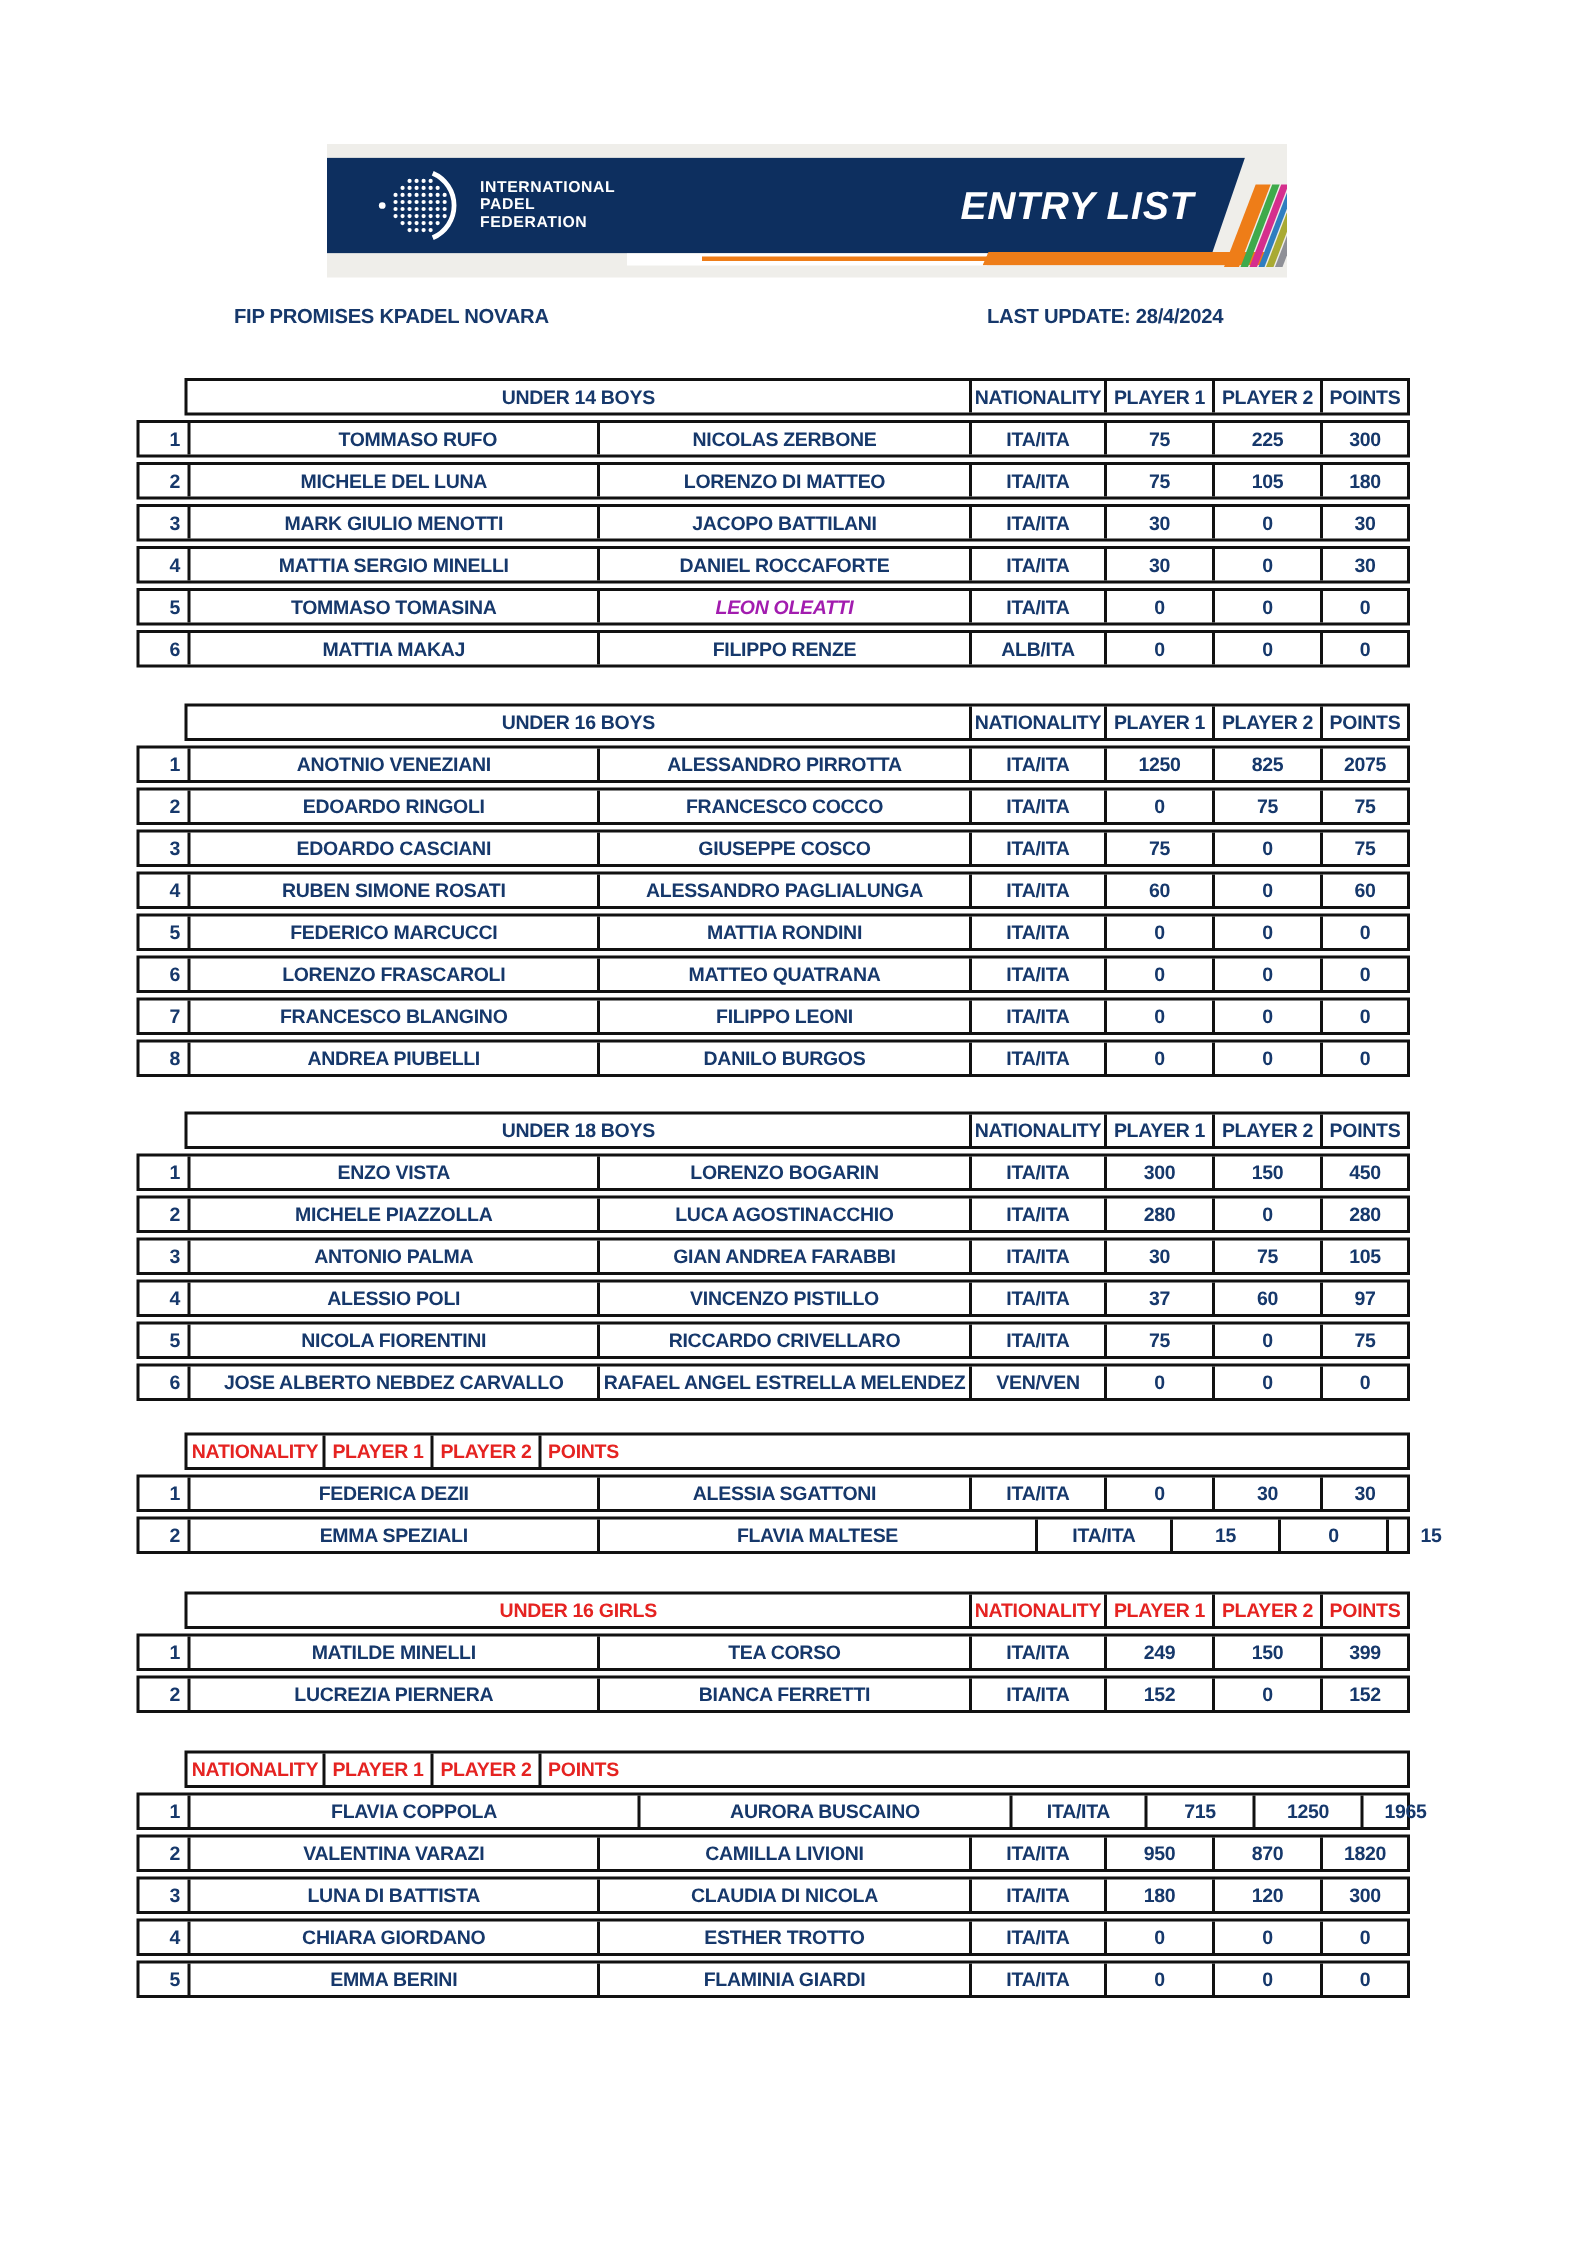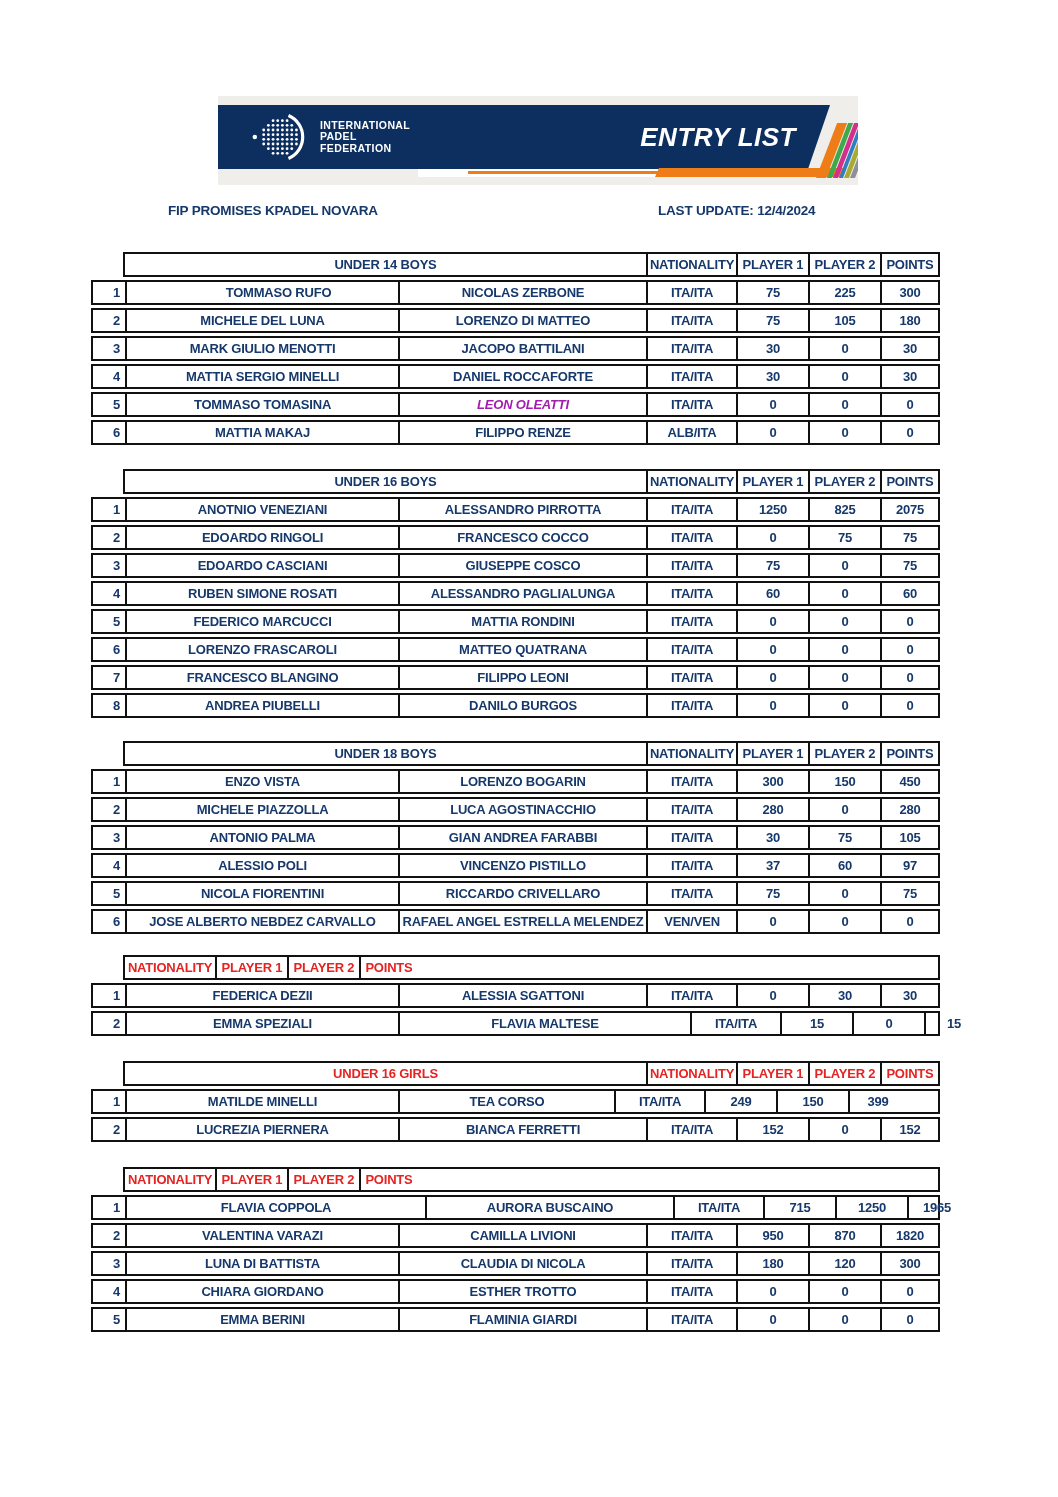--- a/index.html
+++ b/index.html
@@ -30,21 +30,21 @@
   .stripes {
     position:absolute; left:598px; top:27px; height:55px; display:flex; gap:1px;
     transform:skewX(-21deg); transform-origin:0 100%;
   }
   .stripe { height:100%; }
   
   .event-title, .last-update {
     position:absolute; top:203px; color:#16386b; font-weight:bold;
     font-size:13.5px; letter-spacing:-0.2px; white-space:nowrap;
   }
-  .event-title { left:168px; }
+  .event-title { left:156px; }
   .last-update { left:658px; }
   
   .entry-table { position:absolute; left:91px; width:849px; }
   .t-row {
     display:flex; width:849px; height:25px; border:2px solid #111111;
     background:#ffffff; margin-bottom:3px;
   }
   .t-row.head { width:817px; margin-left:32px; }
   .cell {
     flex:0 0 auto; height:21px; line-height:21px; overflow:hidden; white-space:nowrap;
@@ -135,21 +135,21 @@
         <div class="stripe" style="width: 10px; background: rgb(238, 125, 24);"></div>
         <div class="stripe" style="width: 5px; background: rgb(63, 170, 75);"></div>
         <div class="stripe" style="width: 5px; background: rgb(213, 47, 141);"></div>
         <div class="stripe" style="width: 4px; background: rgb(47, 126, 192);"></div>
         <div class="stripe" style="width: 5px; background: rgb(169, 170, 51);"></div>
         <div class="stripe" style="width: 5px; background: rgb(143, 144, 151);"></div>
       </div>
   </div>
 
   <div class="event-title">FIP PROMISES KPADEL NOVARA</div>
-  <div class="last-update">LAST UPDATE: 12/4/2024</div>
+  <div class="last-update">LAST UPDATE: 28/4/2024</div>
 
   <div id="tables">
       <div class="entry-table" style="top: 252px;">
         <div class="t-row head">
           <div class="cell" style="width: 521px; color: rgb(22, 56, 107);">UNDER 14 BOYS</div>
           <div class="cell" style="width: 90px; color: rgb(22, 56, 107);">NATIONALITY</div>
           <div class="cell" style="width: 72px; color: rgb(22, 56, 107);">PLAYER 1</div>
           <div class="cell" style="width: 72px; color: rgb(22, 56, 107);">PLAYER 2</div>
           <div class="cell" style="width: 58px; color: rgb(22, 56, 107);">POINTS</div>
         </div>
@@ -382,21 +382,21 @@
         <div class="t-row head">
           <div class="cell" style="width: 521px; color: rgb(229, 35, 33);">UNDER 16 GIRLS</div>
           <div class="cell" style="width: 90px; color: rgb(229, 35, 33);">NATIONALITY</div>
           <div class="cell" style="width: 72px; color: rgb(229, 35, 33);">PLAYER 1</div>
           <div class="cell" style="width: 72px; color: rgb(229, 35, 33);">PLAYER 2</div>
           <div class="cell" style="width: 58px; color: rgb(229, 35, 33);">POINTS</div>
         </div>
         <div class="t-row">
           <div class="cell num" style="width: 32px; color: rgb(22, 56, 107);">1</div>
           <div class="cell" style="width: 273px; color: rgb(22, 56, 107);">MATILDE MINELLI</div>
-          <div class="cell" style="width: 216px; color: rgb(22, 56, 107);">TEA CORSO</div>
+          <div class="cell" style="width: 248px; color: rgb(22, 56, 107);">TEA CORSO</div>
           <div class="cell" style="width: 90px; color: rgb(22, 56, 107);">ITA/ITA</div>
           <div class="cell" style="width: 72px; color: rgb(22, 56, 107);">249</div>
           <div class="cell" style="width: 72px; color: rgb(22, 56, 107);">150</div>
           <div class="cell" style="width: 58px; color: rgb(22, 56, 107);">399</div>
         </div>
         <div class="t-row">
           <div class="cell num" style="width: 32px; color: rgb(22, 56, 107);">2</div>
           <div class="cell" style="width: 273px; color: rgb(22, 56, 107);">LUCREZIA PIERNERA</div>
           <div class="cell" style="width: 248px; color: rgb(22, 56, 107);">BIANCA FERRETTI</div>
           <div class="cell" style="width: 90px; color: rgb(22, 56, 107);">ITA/ITA</div>

